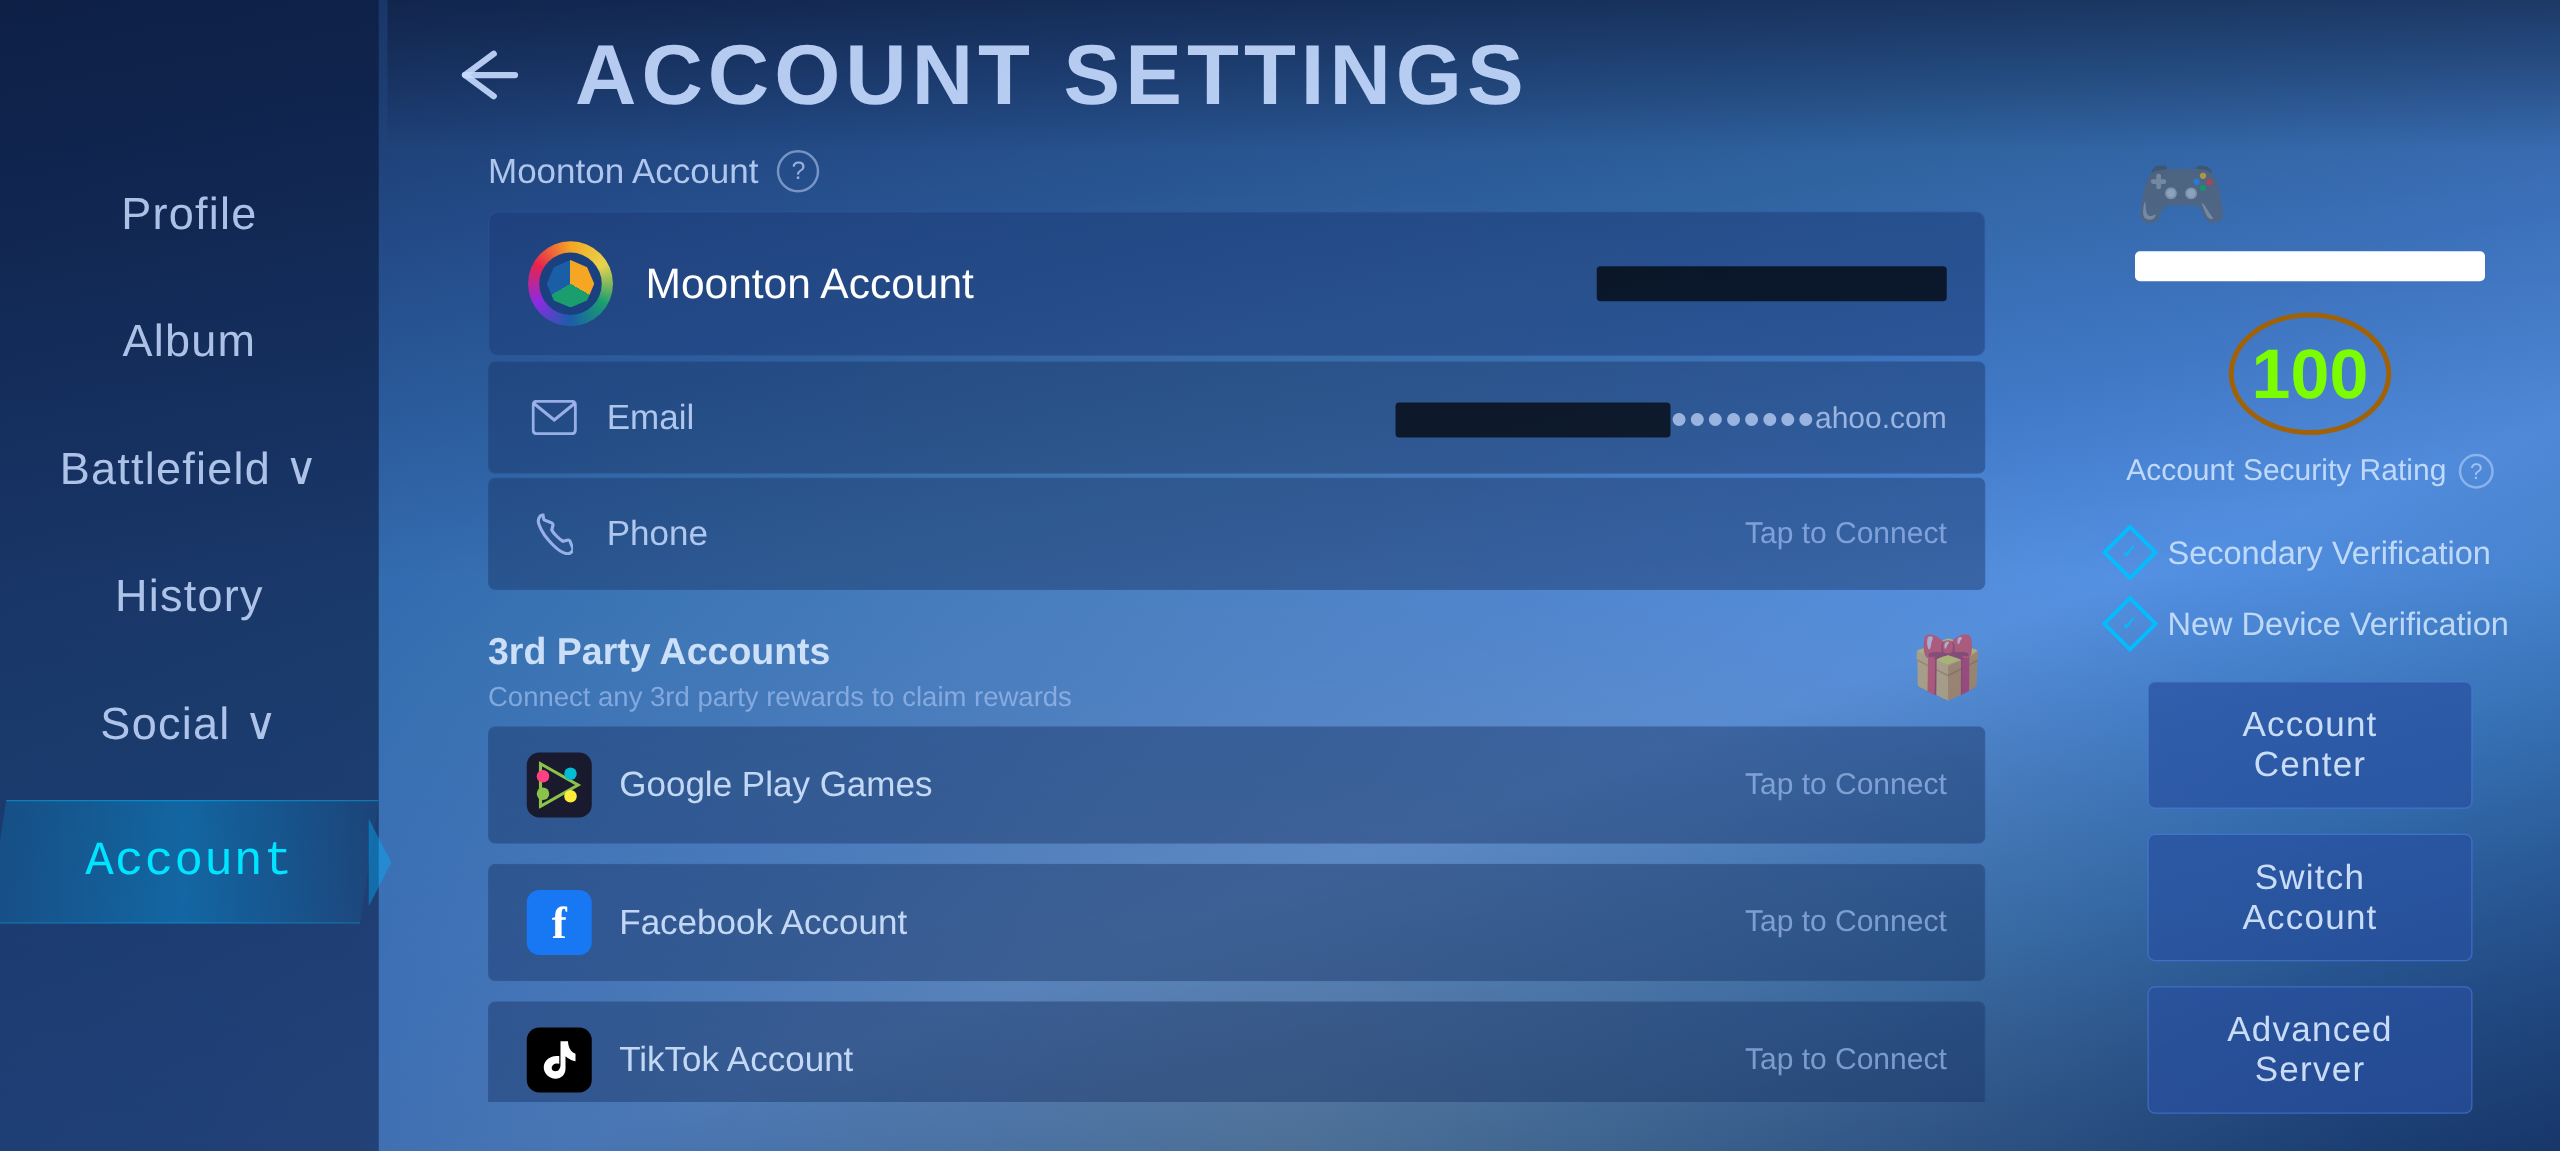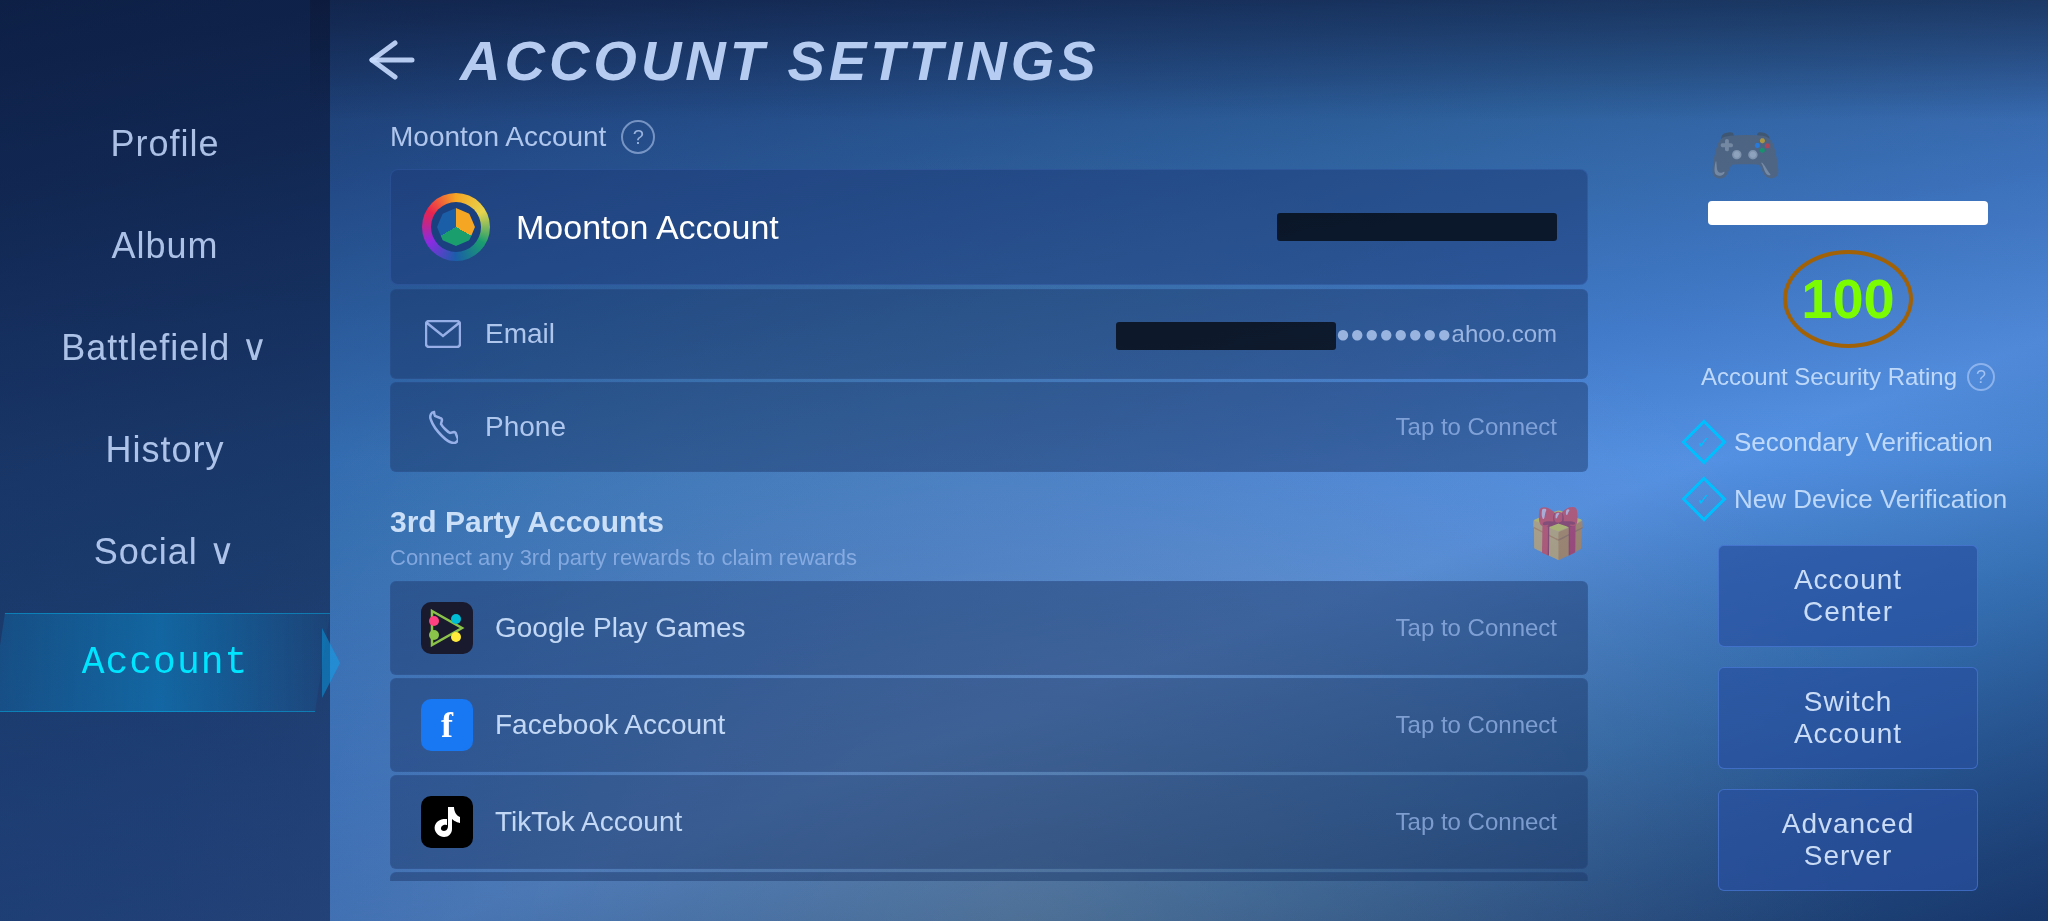--- a/index.html
+++ b/index.html
@@ -21,27 +21,27 @@
         radial-gradient(ellipse at 50% 100%, rgba(255,200,100,0.15) 0%, transparent 60%),
         linear-gradient(180deg, rgba(10,20,50,0.3) 0%, rgba(30,60,120,0.1) 50%, rgba(20,50,100,0.4) 100%);
       pointer-events: none;
     }
 
     
     .sidebar {
       position: absolute;
       left: 0;
       top: 0;
-      width: 330px;
+      width: 303px;
       height: 100%;
       background: linear-gradient(180deg, rgba(10,25,60,0.7) 0%, rgba(15,35,80,0.6) 100%);
       display: flex;
       flex-direction: column;
       align-items: center;
-      padding-top: 93px;
+      padding-top: 120px;
       gap: 0;
     }
 
     .sidebar-item {
       width: 100%;
       text-align: center;
       padding: 30px 20px;
       color: rgba(200,220,255,0.85);
       font-size: 36px;
       font-weight: 300;
@@ -115,26 +115,25 @@
       display: flex;
       align-items: center;
       justify-content: center;
       cursor: pointer;
       color: rgba(200,220,255,0.9);
       font-size: 40px;
       margin-right: 30px;
     }
 
     .page-title {
-      font-size: 56px;
+      font-size: 68px;
       font-weight: 700;
       color: rgba(200,220,255,0.9);
       letter-spacing: 4px;
       text-transform: uppercase;
-      font-style: italic;
     }
 
     
     .main-content {
       position: absolute;
       top: 100px;
       left: 350px;
       right: 420px;
       bottom: 40px;
       padding: 20px 40px;
@@ -290,21 +289,21 @@
       color: rgba(200,220,255,0.5);
     }
 
     
     .social-row {
       background: rgba(25,50,100,0.45);
       border-radius: 6px;
       padding: 20px 30px;
       display: flex;
       align-items: center;
-      margin-bottom: 3px;
+      margin-bottom: 16px;
       border: 1px solid rgba(80,120,200,0.1);
       cursor: pointer;
       justify-content: flex-end;
     }
 
     .social-icon {
       width: 52px;
       height: 52px;
       border-radius: 10px;
       margin-right: 22px;

